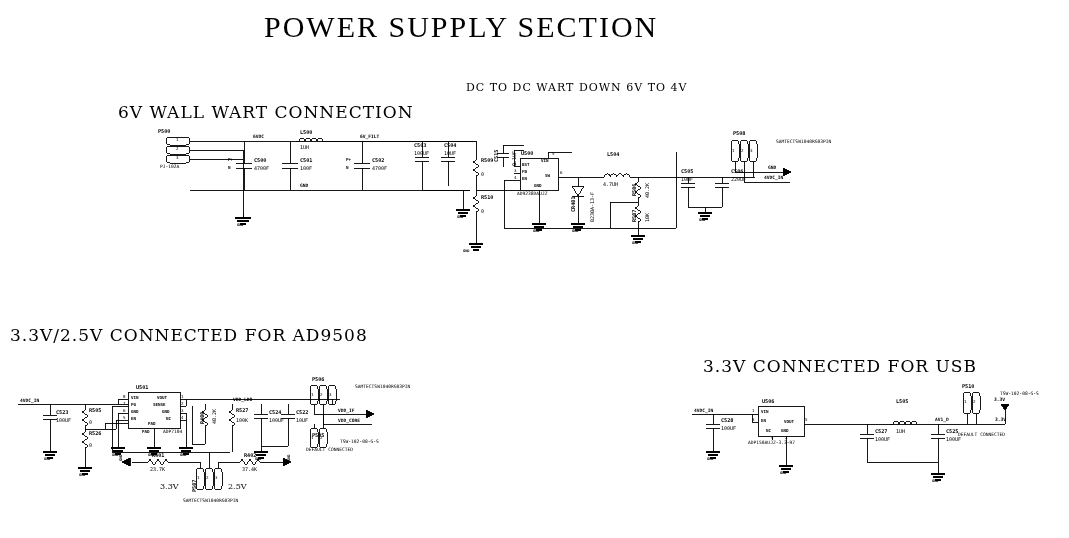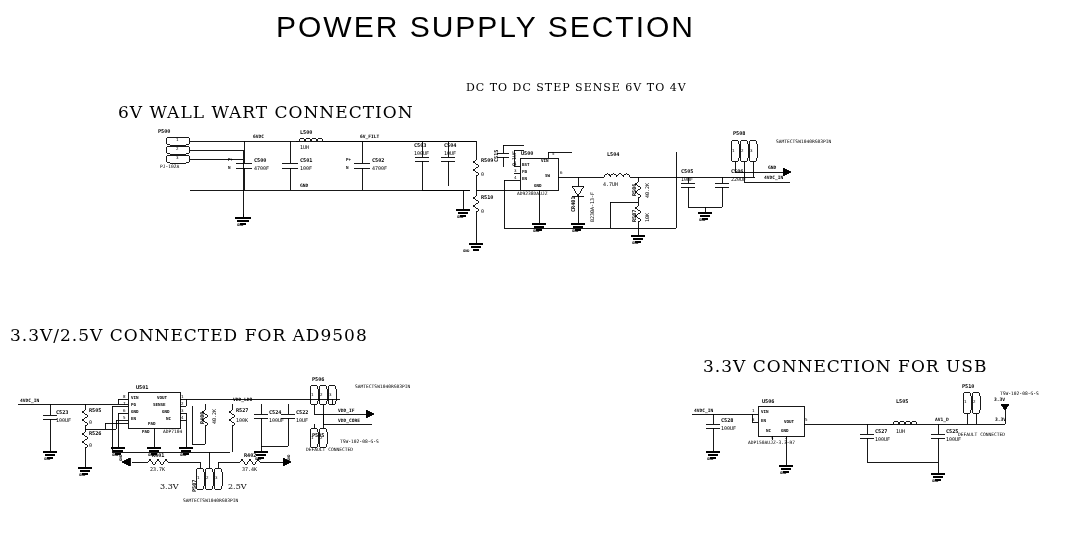--- a/index.html
+++ b/index.html
@@ -1,43 +1,43 @@
 <!DOCTYPE html>
 <html><head>
 <meta charset="utf-8">
 <style>
   html,body{margin:0;padding:0;background:#fff;}
   body{width:1069px;height:538px;position:relative;overflow:hidden;
        font-family:"DejaVu Sans Mono","Liberation Mono",monospace;color:#000;}
   .sheet{position:absolute;left:0;top:0;width:1069px;height:538px;}
   svg.wires{position:absolute;left:0;top:0;width:1069px;height:538px;}
   .t{position:absolute;white-space:pre;line-height:1;}
-  .title{font-family:Liberation Sans, sans-serif;font-size:30px;letter-spacing:2px;margin-left:12px;}
+  .title{font-family:Liberation Serif, serif;font-size:30px;letter-spacing:2px;}
   .subtitle{font-family:"DejaVu Serif","Liberation Serif",serif;font-size:11px;letter-spacing:1px;}
   .sect{font-family:"DejaVu Serif","Liberation Serif",serif;font-size:17px;letter-spacing:1px;}
   .ref{font-size:5.2px;font-weight:bold;}
   .val{font-size:5px;}
   .net{font-size:4.6px;font-weight:bold;}
   .pin{font-size:4.2px;font-weight:bold;}
   .pnum{font-size:4.2px;}
   .part{font-size:4.6px;}
   .gndlbl{font-size:3.6px;font-weight:bold;}
   .big{font-size:8px;font-family:"DejaVu Serif","Liberation Serif",serif;}
   .rot90{transform-origin:0 0;transform:rotate(-90deg);}
 </style>
 </head>
 <body>
 
 <div class="sheet">
 
   <div class="t title" style="left:264px;top:12px;">POWER SUPPLY SECTION</div>
-  <div class="t subtitle" style="left:466px;top:82px;">DC TO DC STEP SENSE 6V TO 4V</div>
+  <div class="t subtitle" style="left:466px;top:82px;">DC TO DC WART DOWN 6V TO 4V</div>
   <div class="t sect" style="left:118px;top:104px;">6V WALL WART CONNECTION</div>
   <div class="t sect" style="left:10px;top:327px;">3.3V/2.5V CONNECTED FOR AD9508</div>
-  <div class="t sect" style="left:703px;top:358px;">3.3V CONNECTION FOR USB</div>
+  <div class="t sect" style="left:703px;top:358px;">3.3V CONNECTED FOR USB</div>
 
   <svg class="wires" viewBox="0 0 1069 538">
     <g stroke="#000" fill="none" stroke-width="0.9" shape-rendering="crispEdges">
 
       <g>
         <rect x="166" y="137" width="24" height="8" rx="4"></rect>
         <rect x="166" y="146" width="24" height="8" rx="4"></rect>
         <rect x="166" y="155" width="24" height="8" rx="4"></rect>
       </g>
 

